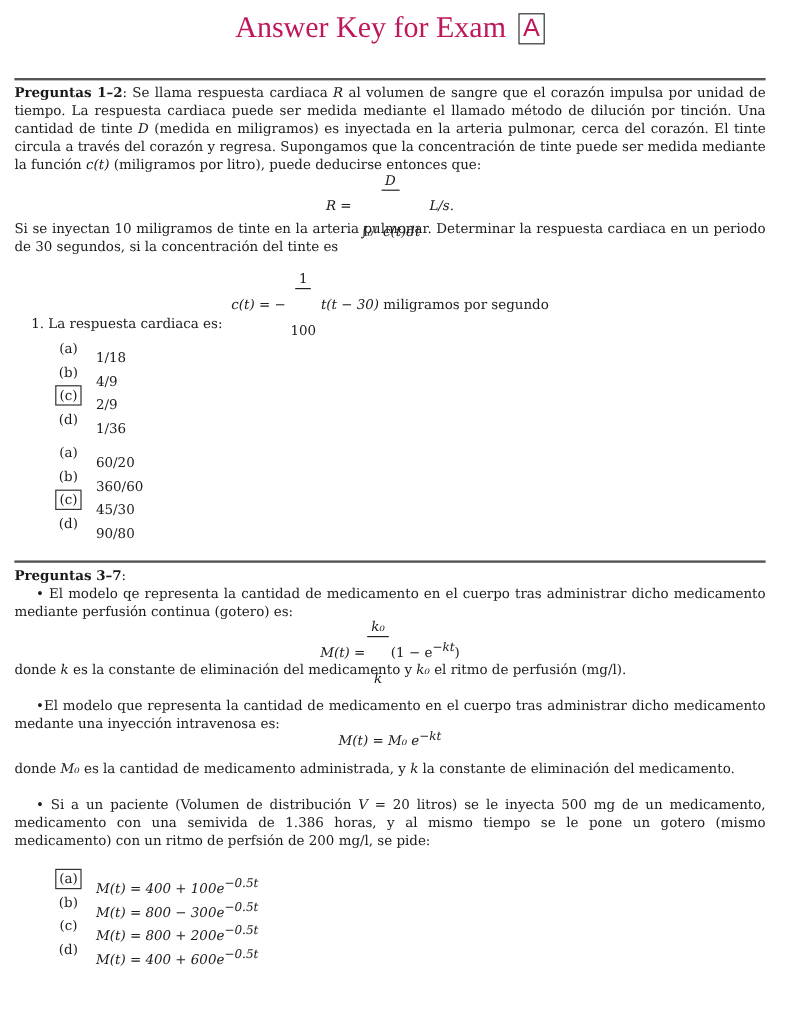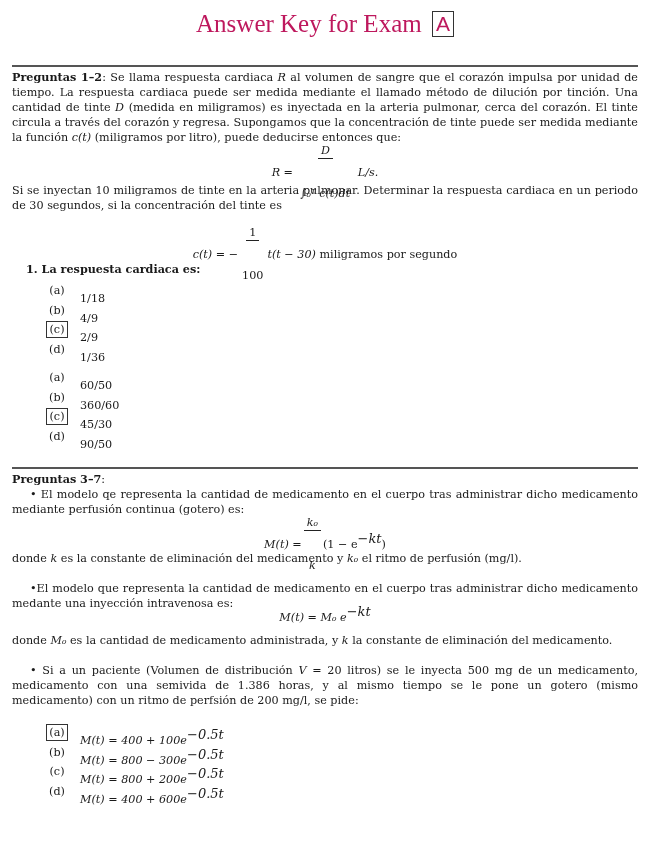--- a/index.html
+++ b/index.html
@@ -21,27 +21,27 @@
   .rule { position: absolute; left: 0; width: 626px; height: 2px; background: #555; }
   .block { position: absolute; left: 0; width: 626px; }
   .para { text-align: justify; margin: 0; }
   .b { font-weight: bold; }
   .m { font-style: italic; }
   .eq { text-align: center; margin: 0; }
   .frac { display: inline-flex; flex-direction: column; align-items: center; vertical-align: middle; margin: 0 2px; }
   .frac .num { border-bottom: 1px solid #222; padding: 0 3px; line-height: 14px; }
   .frac .den { line-height: 14px; padding: 0 2px; margin-top: 28px; }
   .q { position: absolute; left: 14px; width: 612px; }
-  .q .qtxt { padding-left: 14px; text-indent: -14px; margin: 0; text-align: justify; font-weight: bold; }
+  .q .qtxt { padding-left: 14px; text-indent: -14px; margin: 0; text-align: justify; }
   .opts { list-style: none; margin: 0; padding: 0; }
   .opt { display: flex; align-items: center; height: 19.5px; }
   .opt .lbl { width: 22px; text-align: center; margin-left: 20px; box-sizing: border-box; line-height: 15px; }
   .opt .lbl.boxed { border: 1.2px solid #333; }
   .opt .val { margin-left: 12px; margin-top: 16px; }
-  sup { font-size: 13px; line-height: 0; }
+  sup { font-size: 10px; line-height: 0; }
 </style>
 </head>
 <body>
 
 <div class="page">
 
   <div class="title">
     <span>Answer Key for Exam</span>
     <span class="exam-box">A</span>
   </div>
@@ -95,33 +95,33 @@
           <span class="lbl">(d)</span>
           <span class="val">1/36</span>
         </li>
     </ul>
   </div>
 
   <div class="q" style="top:364px">
     <ul class="opts" style="margin-top:4px">
       <li class="opt">
           <span class="lbl">(a)</span>
-          <span class="val">60/50</span>
+          <span class="val">60/20</span>
         </li>
       <li class="opt">
           <span class="lbl">(b)</span>
           <span class="val">360/60</span>
         </li>
       <li class="opt">
           <span class="lbl boxed">(c)</span>
           <span class="val">45/30</span>
         </li>
       <li class="opt">
           <span class="lbl">(d)</span>
-          <span class="val">90/50</span>
+          <span class="val">90/80</span>
         </li>
     </ul>
   </div>
 
   <div class="rule" style="top:467px"></div>
 
   <div class="block" style="top:472px">
     <p class="para"><span class="b">Preguntas 3–7</span><span>:</span></p>
     <p class="para" style="text-indent:18px">• El modelo qe representa la cantidad de medicamento en el cuerpo tras administrar dicho medicamento mediante perfusión continua (gotero) es:</p>
   </div>

